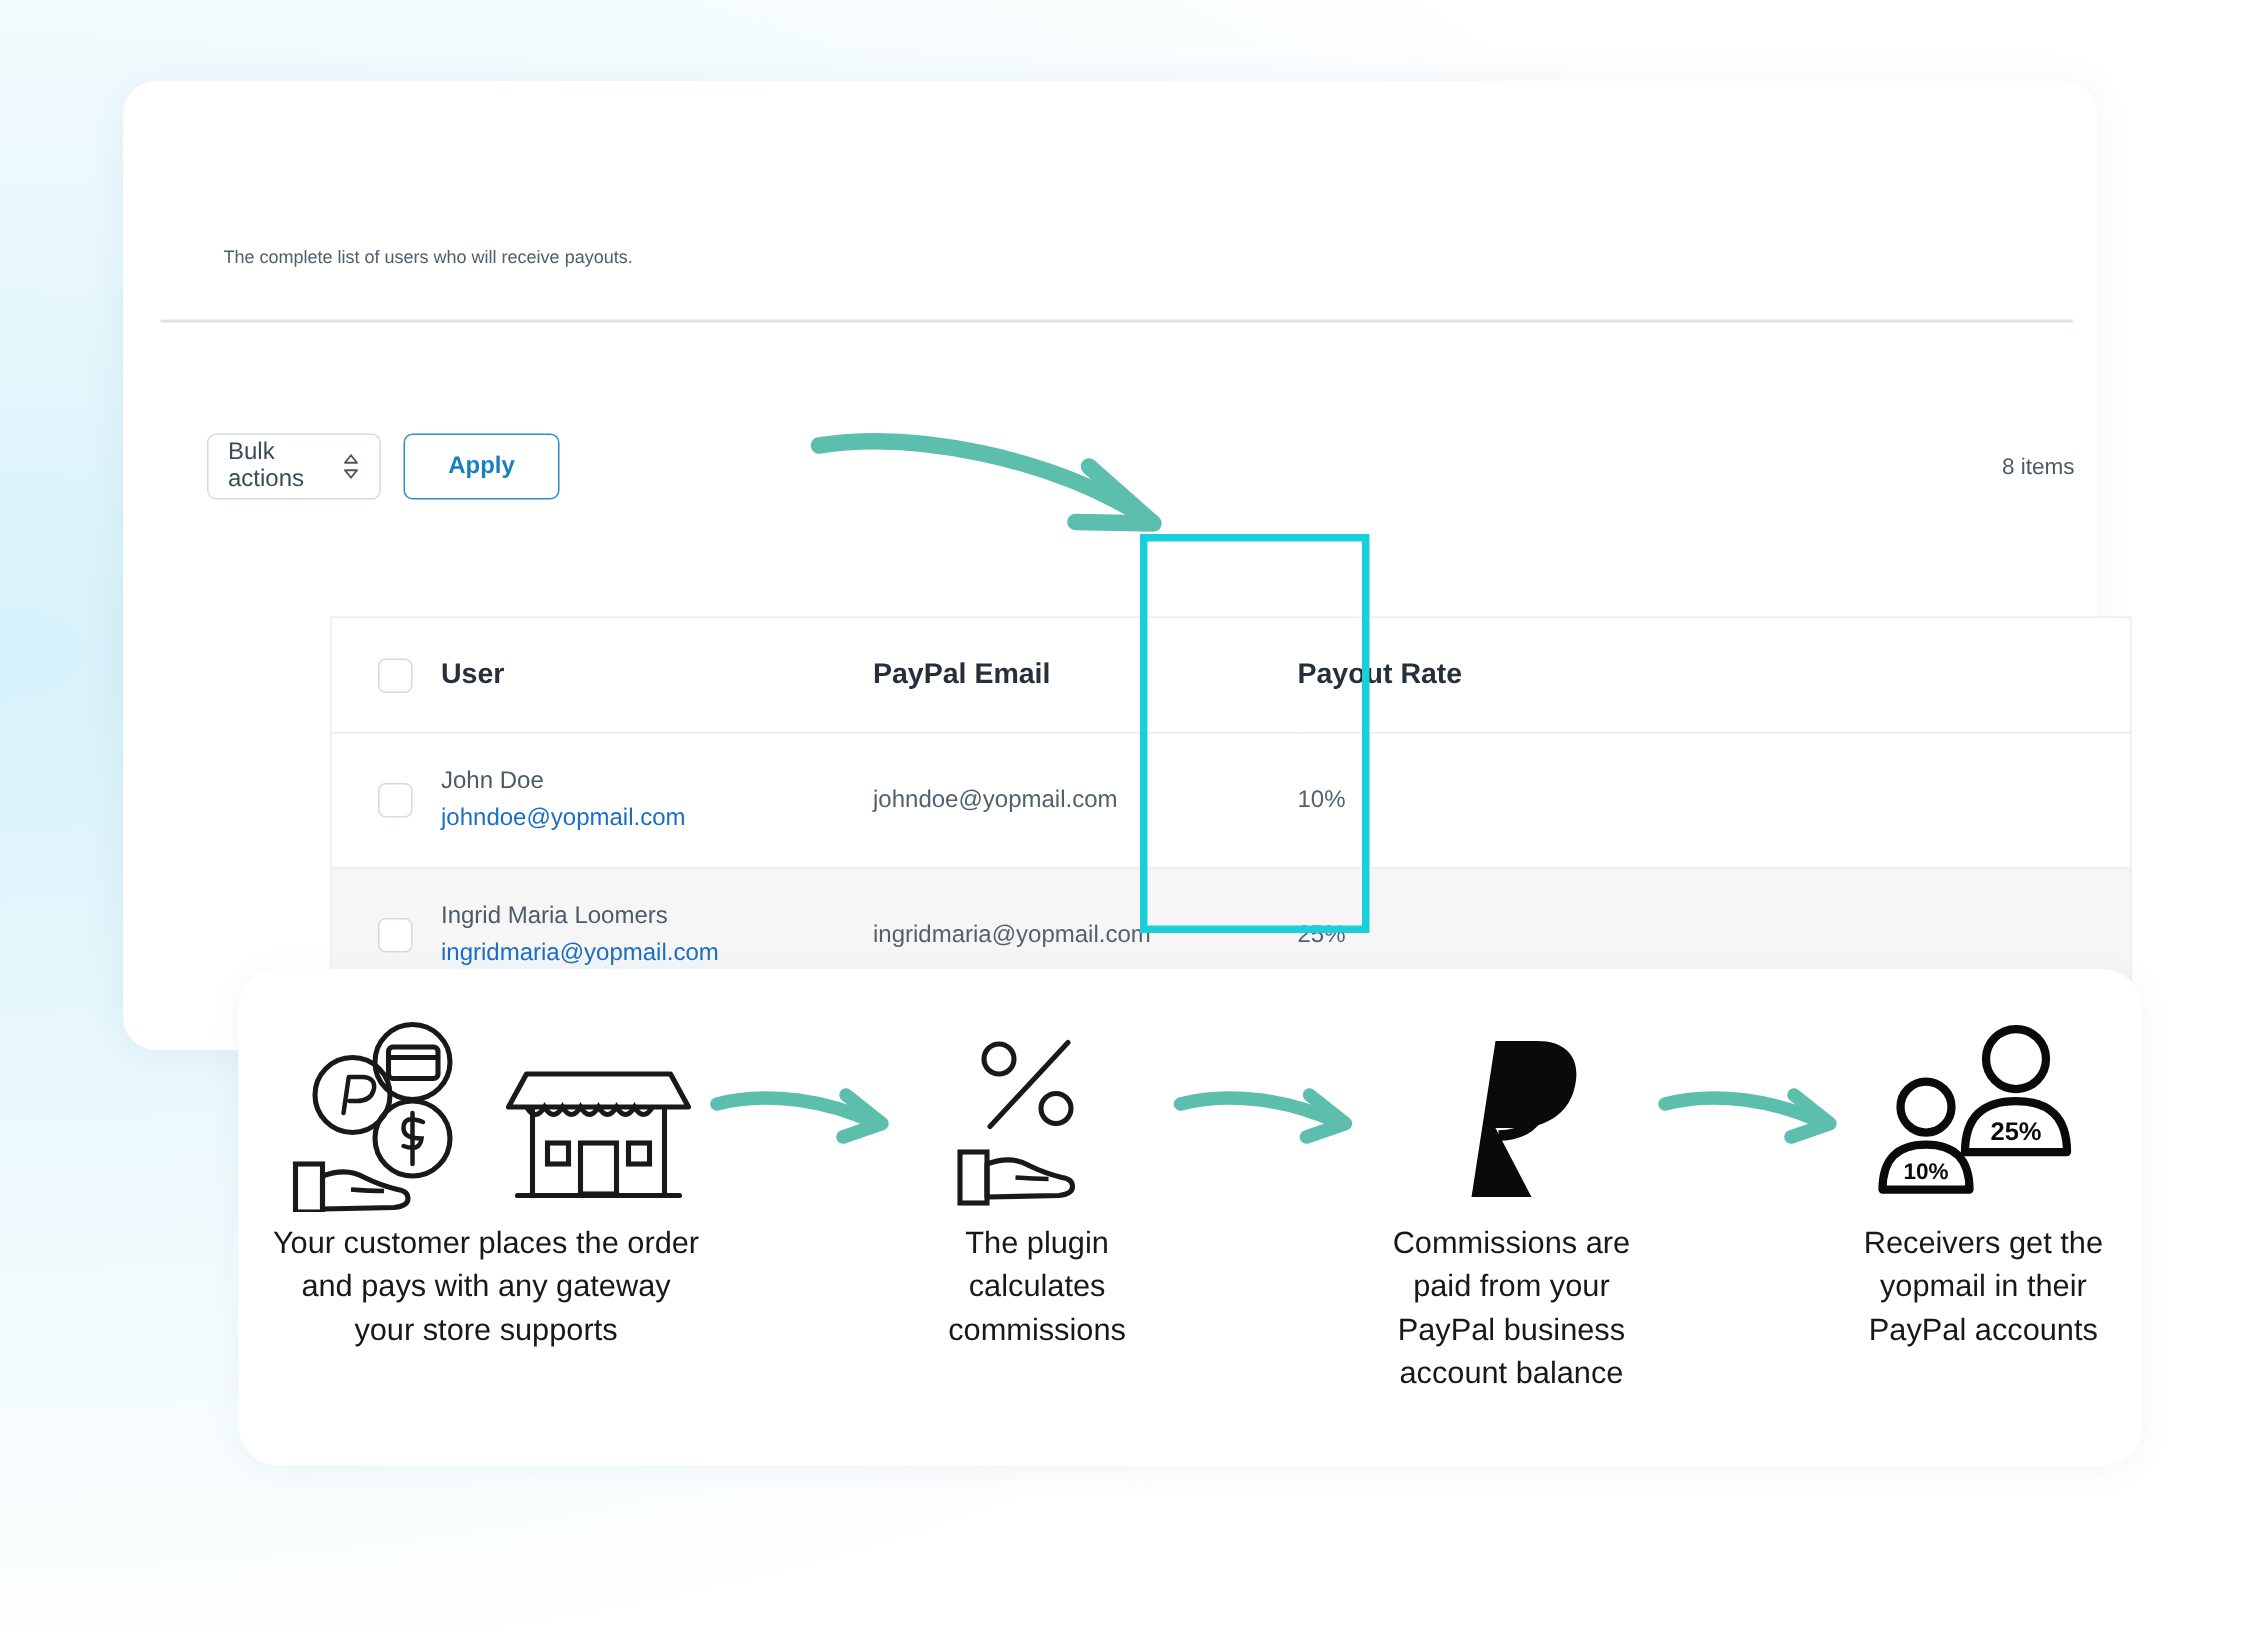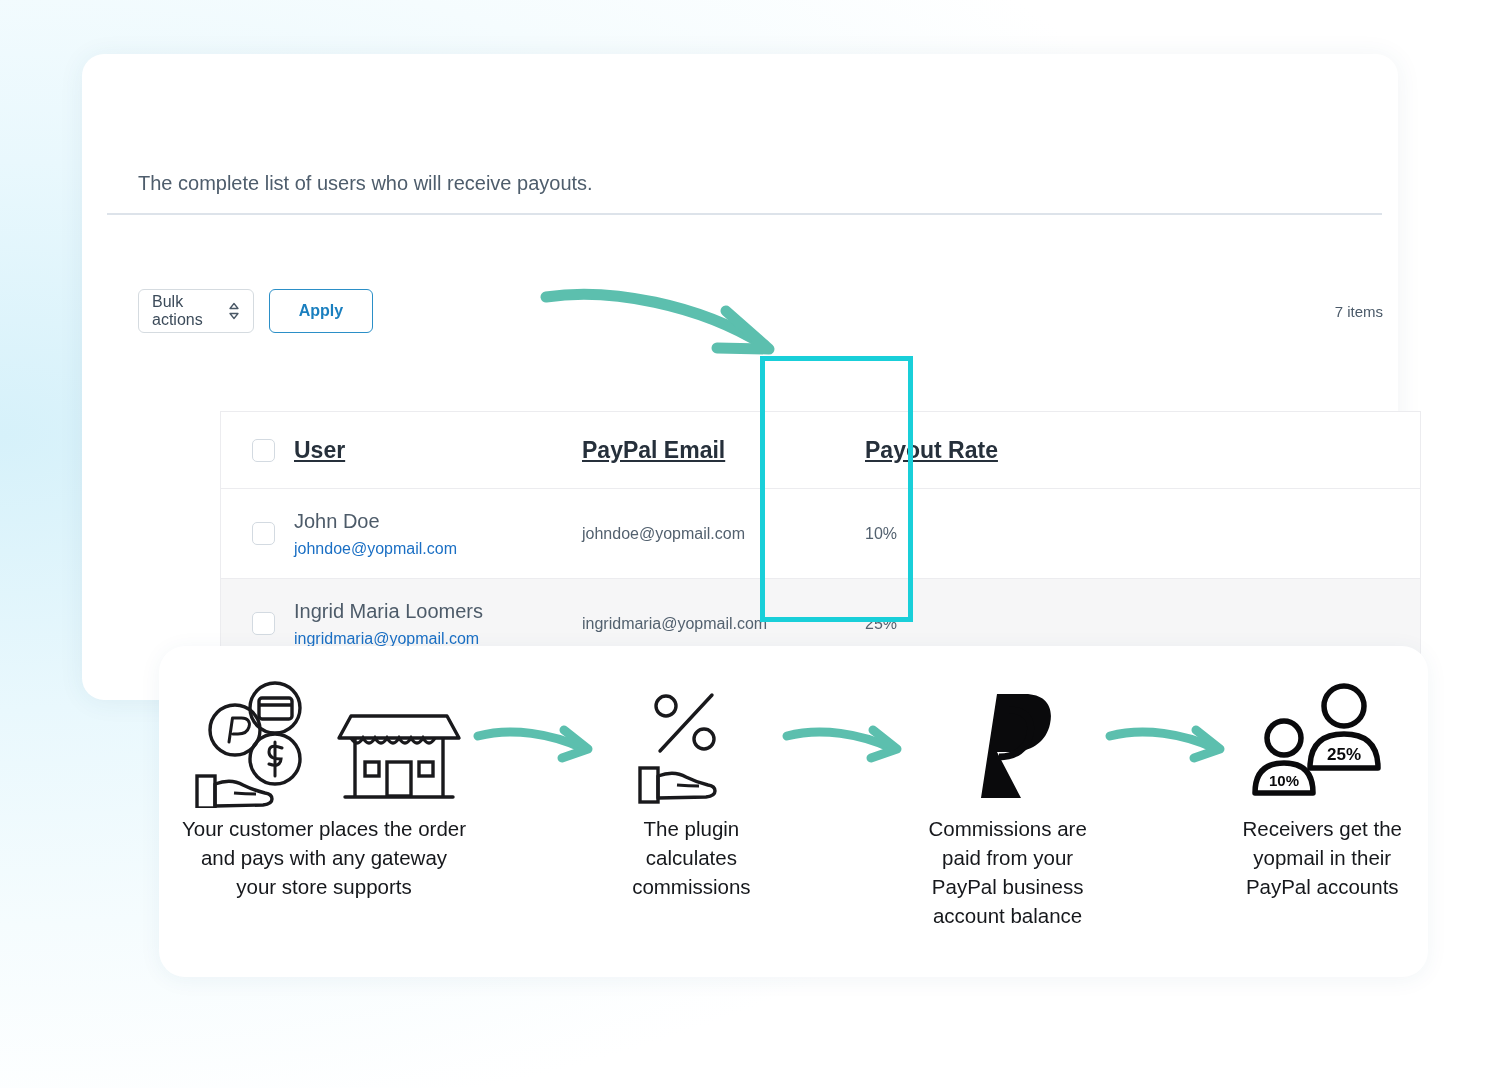--- a/index.html
+++ b/index.html
@@ -58,23 +58,23 @@
     font-weight: bold;
     border: none;
     border-radius: 5px;
     padding: 13px 22px;
     cursor: pointer;
     font-family: "Liberation Sans", sans-serif;
     line-height: 1;
   }
   #page-subtitle {
     position: absolute;
-    left: 56px;
+    left: 67px;
     top: 98px;
-    font-size: 20px;
+    font-size: 12px;
     color: #4e5d6c;
   }
   #card-divider {
     position: absolute;
     left: 25px;
     top: 159px;
     width: 1275px;
     height: 2px;
     background: #dde3ea;
   }
@@ -147,25 +147,24 @@
     padding: 0;
   }
   .col-check { width: 73px; }
   .col-user  { width: 288px; }
   .col-email { width: 283px; }
   .col-rate  { width: 195px; }
   .col-blank { width: 360px; }
 
   #receivers-table thead th {
     height: 76px;
-    font-size: 23px;
+    font-size: 19px;
     font-weight: bold;
     color: #26303b;
     border-bottom: 1px solid #ececef;
-    text-decoration: underline;
   }
   #receivers-table tbody td {
     height: 89px;
     font-size: 16px;
     color: #53616f;
     border-bottom: 1px solid #ececef;
   }
   tr.row-alt td { background: #f6f6f7; }
 
   .cb {
@@ -174,21 +173,21 @@
     border: 1px solid #d3dae1;
     border-radius: 5px;
     background: #fff;
     display: block;
     margin-left: 31px;
     cursor: pointer;
     box-sizing: border-box;
   }
   .user-name {
     color: #4d5b69;
-    font-size: 20px;
+    font-size: 16px;
     line-height: 1.55;
     margin-top: 11px;
   }
   .user-email-link {
     color: #1a6fc4;
     font-size: 16px;
     line-height: 1.55;
     cursor: pointer;
     display: block;
   }
@@ -283,21 +282,21 @@
     <div id="bulk-actions-select">
       <span>Bulk actions</span>
       <span class="caret">
         <svg width="12" height="20" viewBox="0 0 12 20" aria-hidden="true">
           <path d="M6 2.5 L10 7.5 L2 7.5 Z" fill="none" stroke="#4a5866" stroke-width="1.3" stroke-linejoin="round"></path>
           <path d="M6 17.5 L10 12.5 L2 12.5 Z" fill="none" stroke="#4a5866" stroke-width="1.3" stroke-linejoin="round"></path>
         </svg>
       </span>
     </div>
     <button id="apply-button">Apply</button>
-    <span id="item-count">7 items</span>
+    <span id="item-count">8 items</span>
   </div>
 
   <table id="receivers-table">
     <colgroup>
       <col class="col-check">
         <col class="col-user">
         <col class="col-email">
         <col class="col-rate">
         <col class="col-blank">
     </colgroup>

